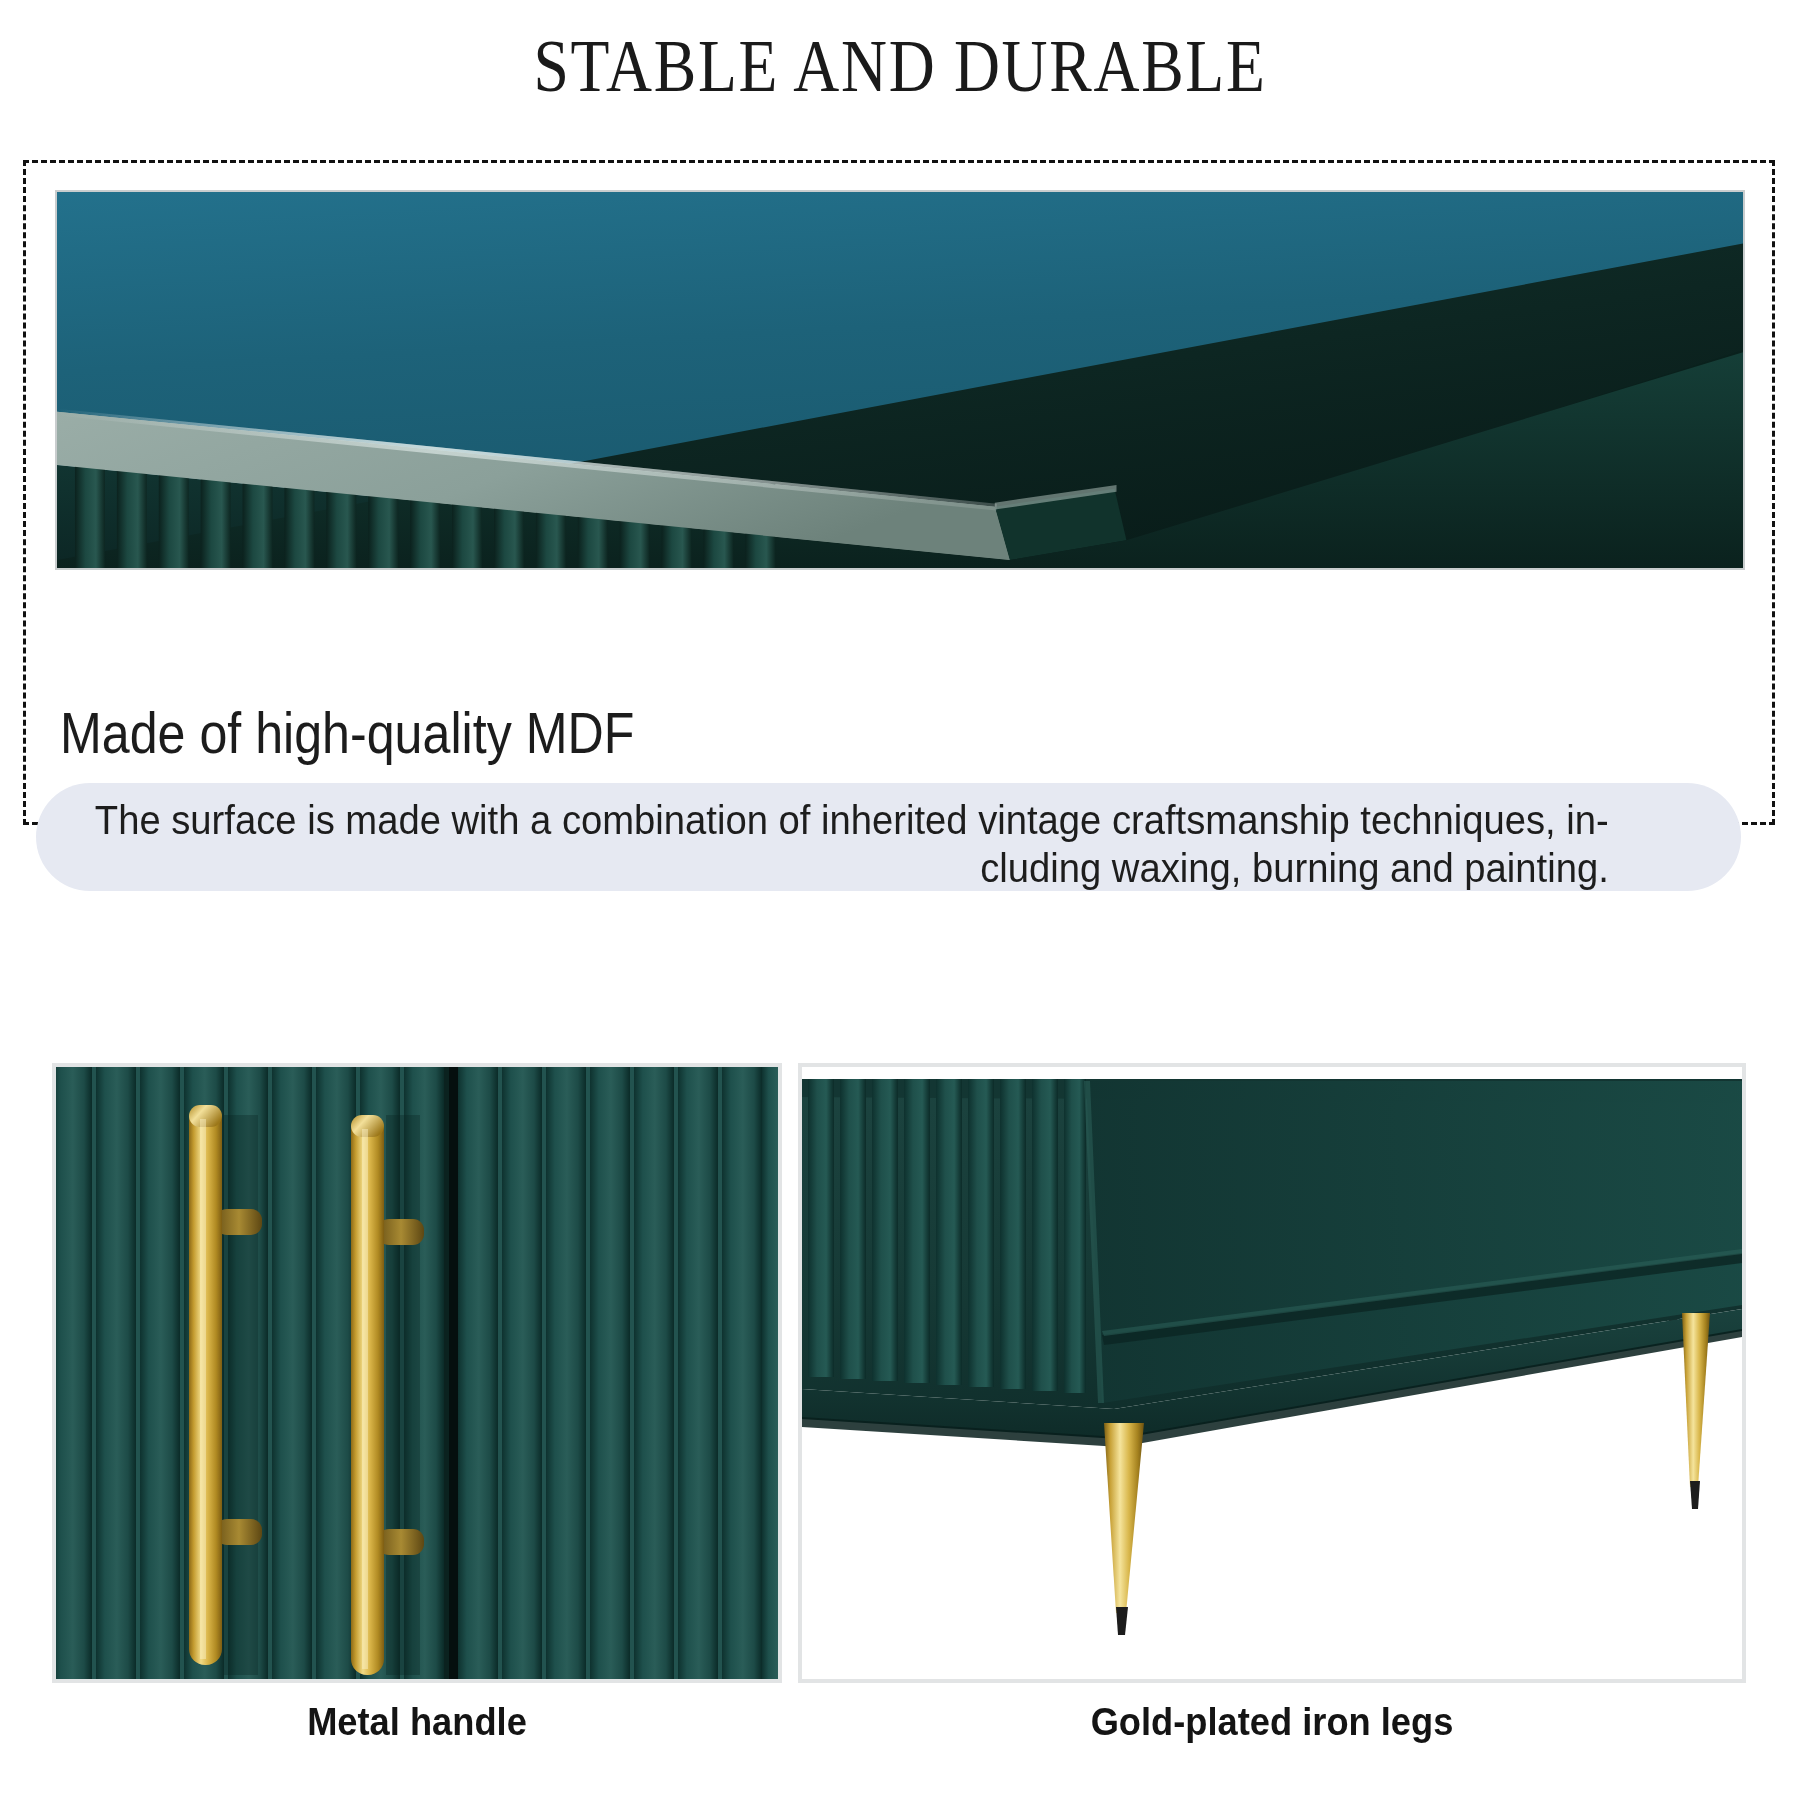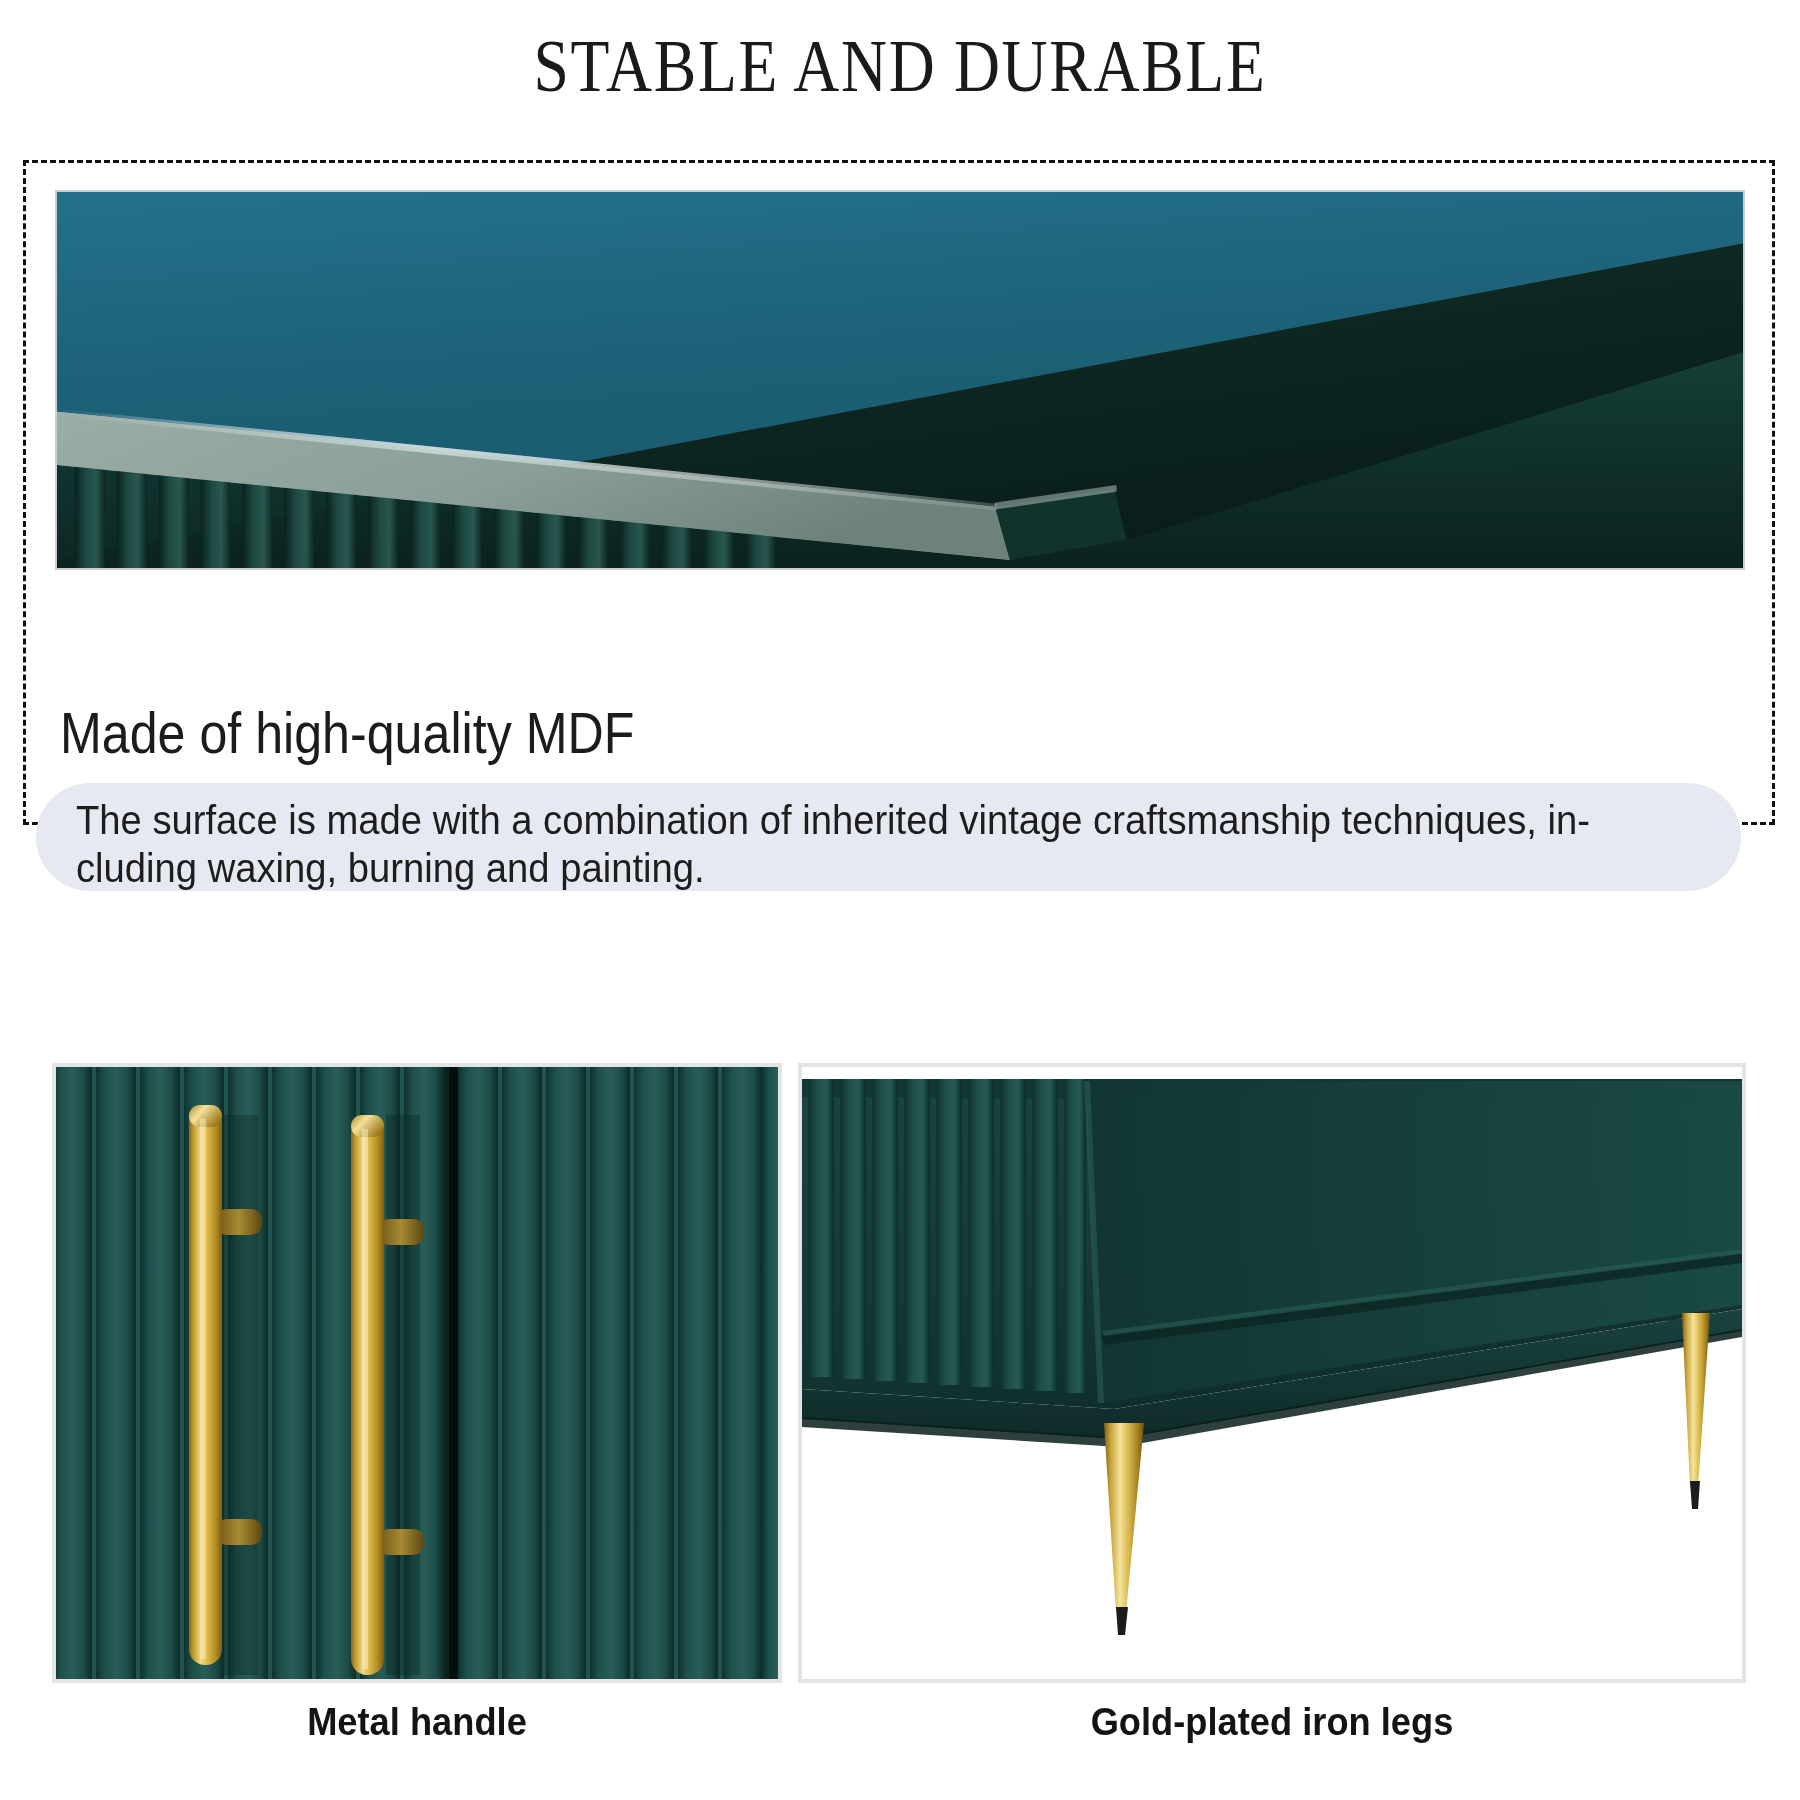--- a/index.html
+++ b/index.html
@@ -73,20 +73,21 @@
   
   .desc-box {
     position: absolute;
     left: 36px;
     top: 783px;
     width: 1705px;
     height: 108px;
     background: #e6e9f2;
     border-radius: 54px;
     box-sizing: border-box;
+    text-align: right;
   }
   .desc-text {
     position: absolute;
     left: 40px;
     top: 13px;
     width: 1605px;
     font-size: 40px;
     line-height: 48px;
     color: #1d1d1d;
     transform: scaleX(0.955);

